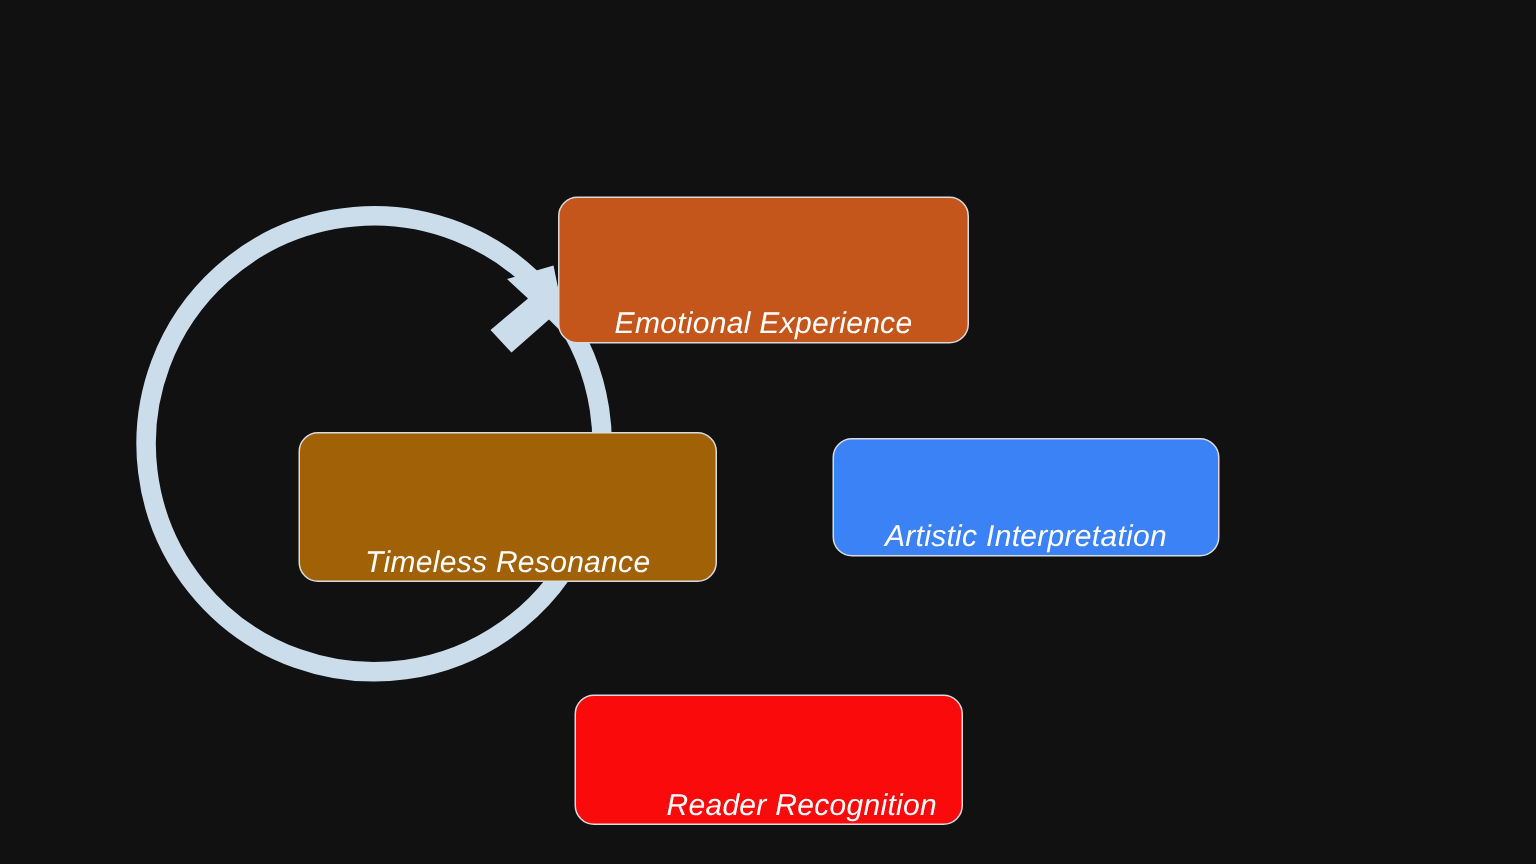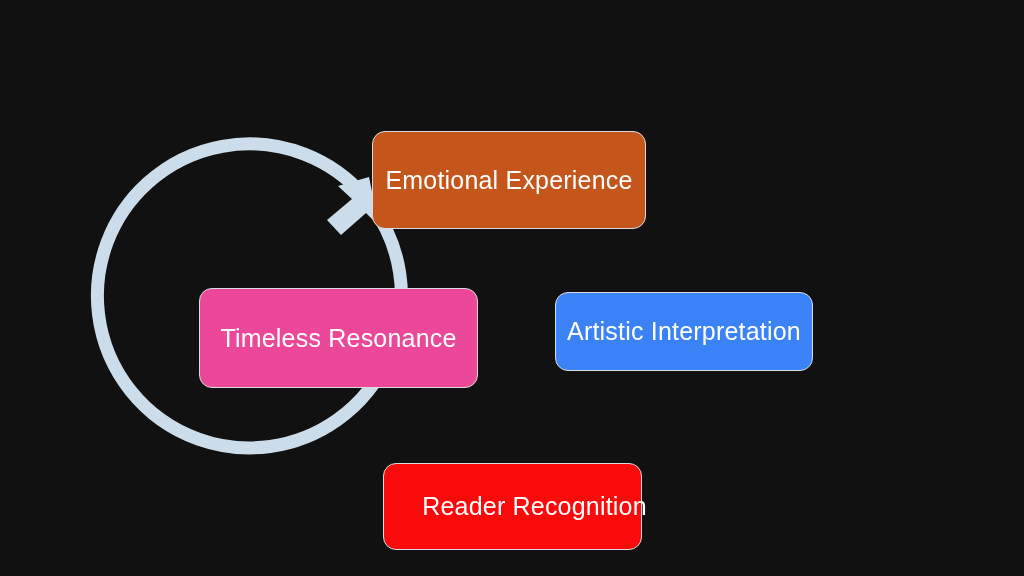--- a/index.html
+++ b/index.html
@@ -45,28 +45,29 @@
     width: 1024px;
     height: 576px;
     pointer-events: none;
   }
   .node-box {
     position: absolute;
     box-sizing: border-box;
     border-radius: 13px;
     border: 1.5px solid #d9dbe0;
     display: flex;
-    align-items: center;
+    align-items: flex-end;
     justify-content: center;
     color: #ffffff;
-    font-size: 25px;
+    font-size: 20px;
     font-weight: 400;
     letter-spacing: 0.2px;
     text-align: center;
     white-space: nowrap;
+    font-style: italic;
   }
   #node-emotional-experience {
     left: 372px;
     top: 131px;
     width: 274px;
     height: 98px;
     background: #c4551b;
   }
   #node-artistic-interpretation {
     left: 555px;
@@ -81,21 +82,21 @@
     width: 259px;
     height: 87px;
     background: #fa0a0a;
     padding-left: 44px;
   }
   #node-timeless-resonance {
     left: 199px;
     top: 288px;
     width: 279px;
     height: 100px;
-    background: #ec4899;
+    background: #a16207;
   }
 </style>
 </head>
 <body>
 
 <div id="slide">
 
 
   <div id="cycle-diagram">
 

